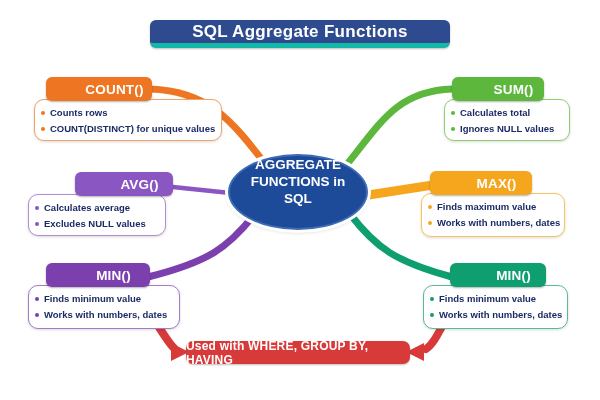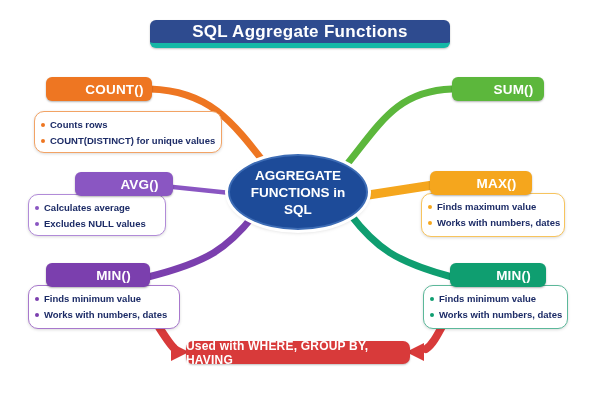--- a/index.html
+++ b/index.html
@@ -17,42 +17,42 @@
     color:#fff; font-weight:bold; font-size:17px; letter-spacing:.3px;
     display:flex; align-items:center; justify-content:center; z-index:3;
     box-shadow:0 1px 2px rgba(0,0,0,.25);
   }
 
   .center-node {
     position:absolute; left:228px; top:154px; width:140px; height:76px;
     background:#1d4b99; border:2px solid #3d6cb5; border-radius:50%;
     box-shadow:0 0 0 3px #ffffff, 0 2px 4px rgba(0,0,0,.25);
     color:#fff; font-weight:bold; font-size:13.5px; line-height:17px;
-    display:flex; flex-direction:column; align-items:center; justify-content:center;
+    display:flex; flex-direction:column; align-items:center; 
     text-align:center; z-index:4;
   }
 
   .hdr {
     position:absolute; border-radius:6px; color:#fff; font-weight:bold;
     font-size:13.5px; letter-spacing:.2px; display:flex; align-items:center;
     justify-content:center; z-index:3; box-shadow:0 1px 2px rgba(0,0,0,.3);padding-left:31px;
   }
   .box {
     position:absolute; background:#fff; border-radius:10px; border:1.5px solid;
     padding:5px 6px 4px; box-shadow:0 1px 3px rgba(0,0,0,.15); z-index:2;
   }
   .box ul { list-style:none; }
   .box li {
     display:flex; align-items:center; gap:5px; font-size:9.5px; font-weight:bold;
     color:#1c2b66; line-height:16px; white-space:nowrap;
   }
   .dot { width:4px; height:4px; border-radius:50%; flex:none; }
 
   
-  .hdr-count { background:#ee7622; }  .box-count { border-color:#f2a365;margin-top:12px; } .dot-count { background:#ee7622; }
+  .hdr-count { background:#ee7622; }  .box-count { border-color:#f2a365; } .dot-count { background:#ee7622; }
   .hdr-sum   { background:#5cb73c; }  .box-sum   { border-color:#8fcf6e; } .dot-sum   { background:#5cb73c; }
   .hdr-avg   { background:#8a56c2; }  .box-avg   { border-color:#b18bd8; } .dot-avg   { background:#8a56c2; }
   .hdr-max   { background:#f5a61d; }  .box-max   { border-color:#f7c45e; } .dot-max   { background:#f5a61d; }
   .hdr-minl  { background:#7b3fae; }  .box-minl  { border-color:#a878cc; } .dot-minl  { background:#7b3fae; }
   .hdr-minr  { background:#0f9e70; }  .box-minr  { border-color:#5cb89a; } .dot-minr  { background:#0f9e70; }
 
   
   .hdr-count { left:46px;  top:77px;  width:106px; height:24px; }
   .box-count { left:34px;  top:99px;  width:188px; height:42px; }
   .hdr-sum   { left:452px; top:77px;  width:92px;  height:24px; }
@@ -107,20 +107,32 @@
           <span>Counts rows</span>
         </li>
       <li>
           <span class="dot dot-count"></span>
           <span>COUNT(DISTINCT) for unique values</span>
         </li>
     </ul>
   </div>
 
   <div class="hdr hdr-sum">SUM()</div>
+  <div class="box box-sum">
+    <ul>
+      <li>
+          <span class="dot dot-sum"></span>
+          <span>Calculates total</span>
+        </li>
+      <li>
+          <span class="dot dot-sum"></span>
+          <span>Ignores NULL values</span>
+        </li>
+    </ul>
+  </div>
 
   <div class="hdr hdr-avg">AVG()</div>
   <div class="box box-avg">
     <ul>
       <li>
           <span class="dot dot-avg"></span>
           <span>Calculates average</span>
         </li>
       <li>
           <span class="dot dot-avg"></span>

